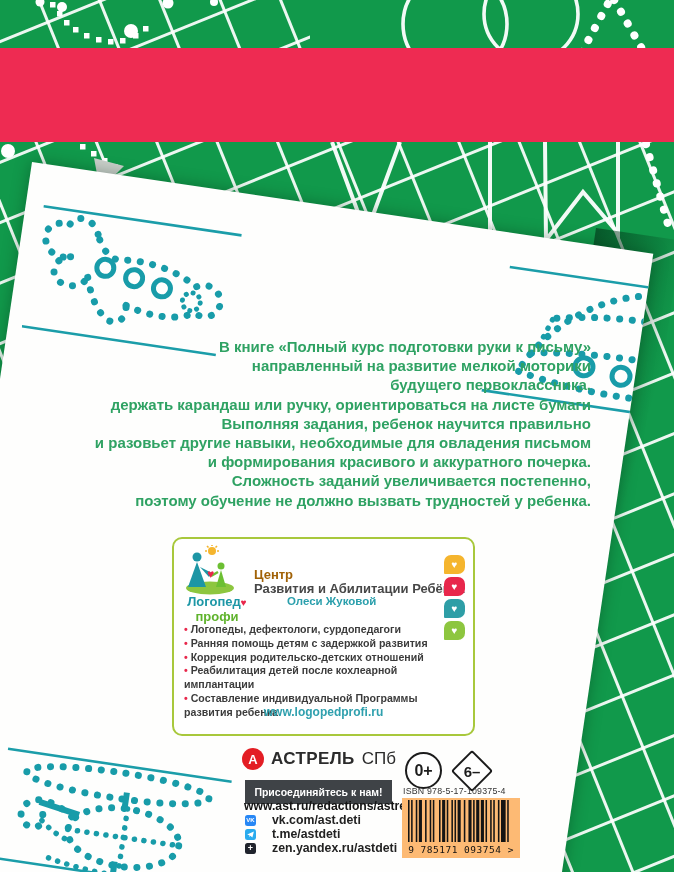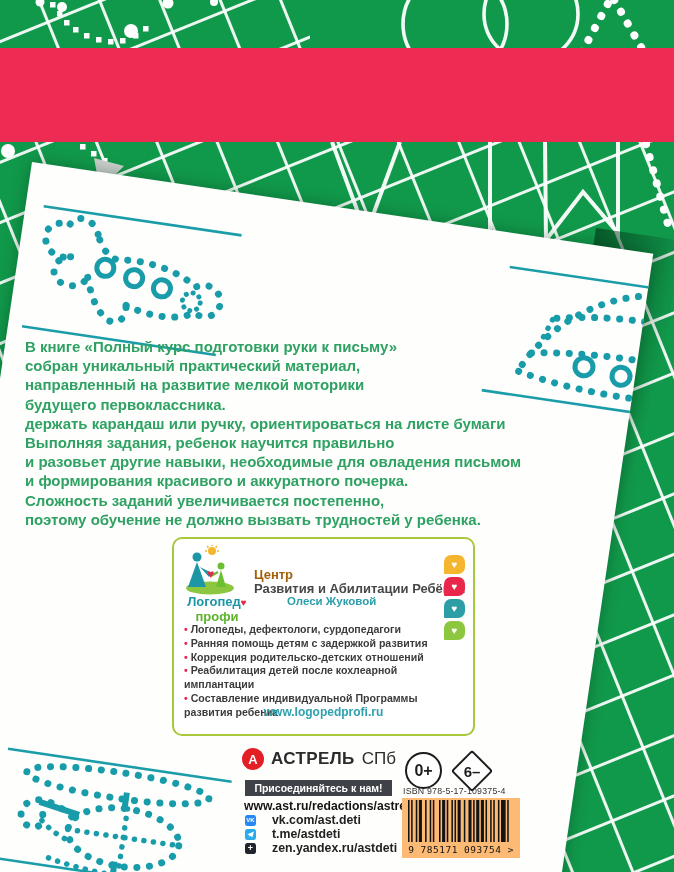--- a/index.html
+++ b/index.html
@@ -30,21 +30,21 @@
   .drawing{position:absolute;}
   .gl{fill:none;stroke:#1B9DA9;stroke-width:2.6;}
   .dot{fill:none;stroke:#189CA9;stroke-width:7;stroke-linecap:round;stroke-dasharray:0.1 12.5;}
   .dot-sm{fill:none;stroke:#189CA9;stroke-width:5.5;stroke-linecap:round;stroke-dasharray:0.1 9.5;}
   .ring{fill:none;stroke:#189CA9;stroke-width:5;}
   .ring-dot{fill:none;stroke:#189CA9;stroke-width:5;stroke-linecap:round;stroke-dasharray:0.1 7;}
   .tick{fill:none;stroke:#189CA9;stroke-width:6;}
 
   .intro{
     position:absolute;left:25px;top:337px;width:566px;
-    text-align:left;color:#2FA263;font-size:15px;line-height:19.2px;font-weight:700;
+    text-align:right;color:#2FA263;font-size:15px;line-height:19.2px;font-weight:700;
   }
 
   .card{
     position:absolute;left:172px;top:537px;width:303px;height:199px;
     background:#fff;border:2px solid #A8C83C;border-radius:10px;box-sizing:border-box;
   }
   .card-logo{position:absolute;left:8px;top:6px;width:70px;text-align:center;}
   .logo-line1{font-size:13px;font-weight:700;color:#1D97A6;line-height:14px;}
   .logo-heart{color:#E8274B;font-size:10px;}
   .logo-line2{font-size:13px;font-weight:700;color:#5FB32C;line-height:14px;}
@@ -61,21 +61,21 @@
     font-size:10.6px;font-weight:700;color:#3C3C3C;line-height:13.8px;}
   .services li::before{content:"• ";color:#E8274B;}
   .website{position:absolute;left:0;right:0;top:166px;text-align:center;
     font-size:12px;font-weight:700;color:#2FA0AE;}
 
   .brand-row{position:absolute;left:242px;top:748px;display:flex;align-items:center;gap:7px;}
   .astrel-mark{width:22px;height:22px;border-radius:50%;background:#E31E24;color:#fff;
     display:flex;align-items:center;justify-content:center;font-size:13px;font-weight:700;}
   .brand-name{font-size:17px;font-weight:700;color:#2B2B2B;letter-spacing:.4px;}
   .brand-suffix{font-size:17px;font-weight:400;color:#2B2B2B;}
-  .join-bar{position:absolute;left:245px;top:780px;width:147px;height:16px;background:#3F4347;
+  .join-bar{position:absolute;left:245px;top:780px;width:147px;height:24px;background:#3F4347;
     color:#fff;font-size:10.5px;font-weight:700;display:flex;align-items:center;justify-content:center;}
   .site{position:absolute;left:244px;top:799px;font-size:12.2px;font-weight:700;color:#141414;}
   .socials{position:absolute;left:245px;top:814px;display:flex;flex-direction:column;gap:2px;}
   .social-row{display:flex;align-items:center;gap:16px;height:12px;}
   .social-label{font-size:12.3px;font-weight:700;color:#222;}
   .sicon{width:11px;height:11px;border-radius:2.5px;display:flex;align-items:center;justify-content:center;flex:0 0 11px;}
   .sicon.vk{background:#2787F5;color:#fff;font-size:6px;font-weight:700;}
   .sicon.tg{background:#2AABEE;}
   .sicon.zen{background:#20242D;color:#fff;font-size:9px;font-weight:700;line-height:9px;}
 
@@ -272,21 +272,20 @@
       <path class="dot" d="M79,74 C62,62 44,58 34,66 C24,74 28,88 40,90 C48,91 52,84 50,76"></path>
       <path class="dot-sm" d="M50,82 C62,92 72,96 80,98"></path>
       <path class="tick" d="M45,64 L86,71"></path>
       <path class="tick" d="M128,112 L128,127"></path>
       <path class="dot-sm" d="M62,118 C105,127 150,128 192,120"></path>
     </svg>
   </div>
 
   <div class="intro">
     <div>В книге «Полный курс подготовки руки к письму»</div>
-    <div>собран уникальный практический материал,</div>
     <div>направленный на развитие мелкой моторики</div>
     <div>будущего первоклассника.</div>
     <div>держать карандаш или ручку, ориентироваться на листе бумаги</div>
     <div>Выполняя задания, ребенок научится правильно</div>
     <div>и разовьет другие навыки, необходимые для овладения письмом</div>
     <div>и формирования красивого и аккуратного почерка.</div>
     <div>Сложность заданий увеличивается постепенно,</div>
     <div>поэтому обучение не должно вызвать трудностей у ребенка.</div>
   </div>
 

